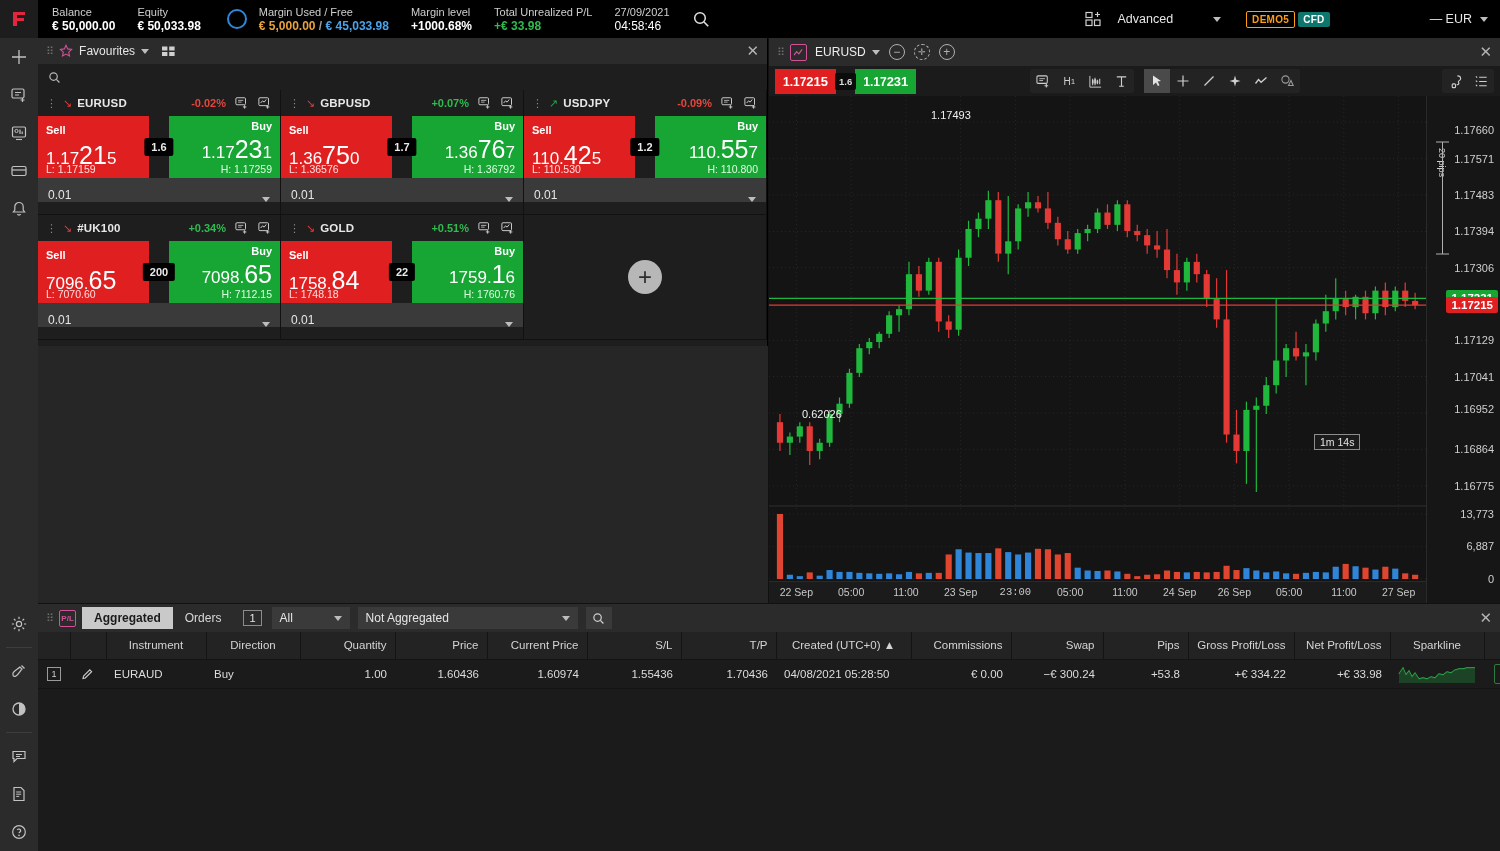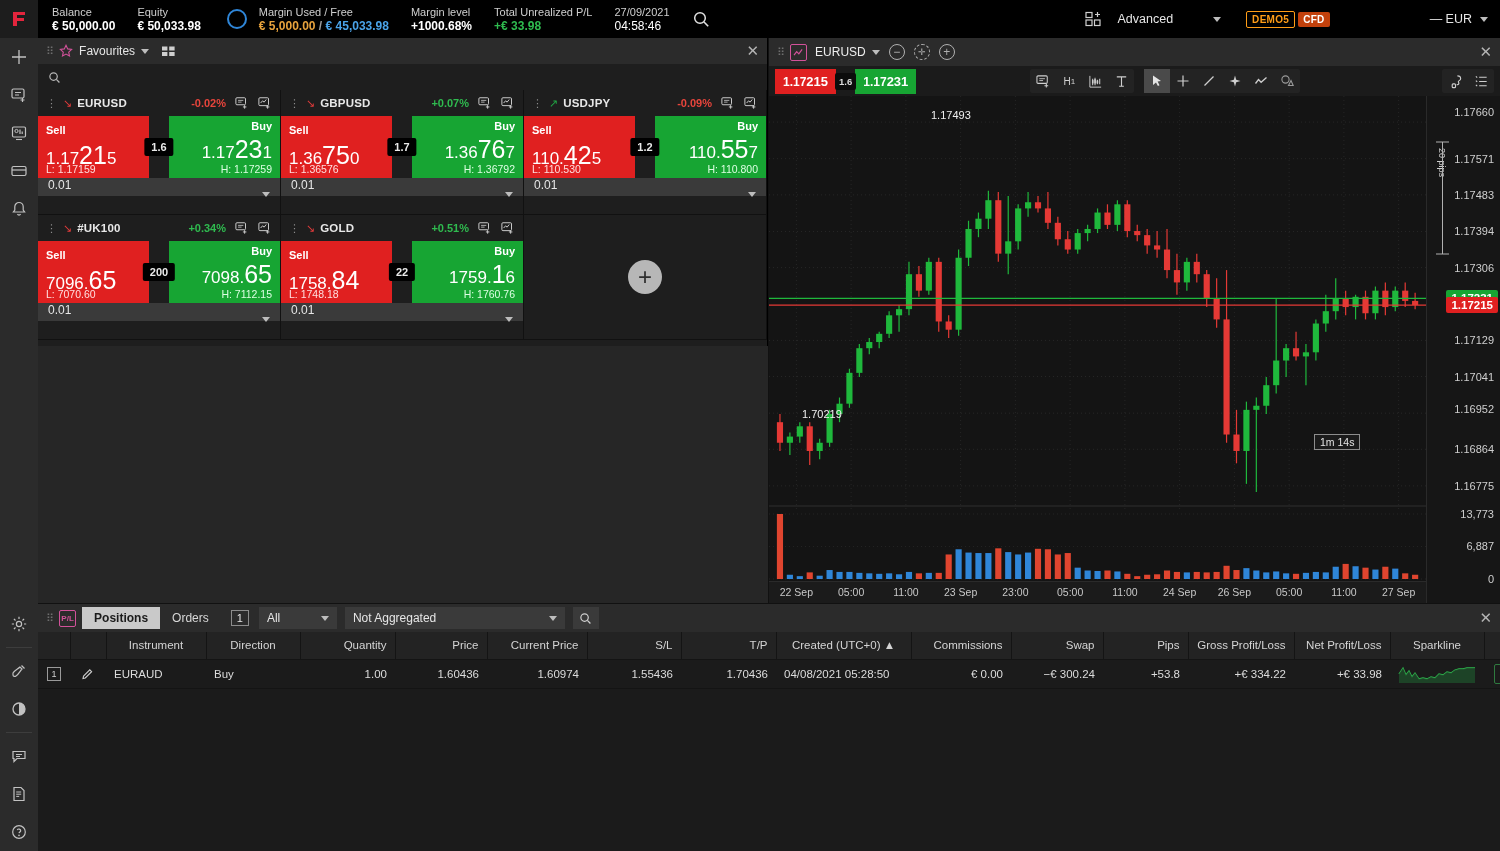--- a/index.html
+++ b/index.html
@@ -32,21 +32,21 @@
     background:#000; display:flex; align-items:center; color:#e6e6e6;
   }
   .tb-item { display:flex; flex-direction:column; justify-content:center; height:38px; padding:0 0 0 0; margin-right:22px;}
   .tb-label { font-size:11px; color:#cfcfcf; line-height:13px; }
   .tb-value { font-size:12px; font-weight:bold; color:#ffffff; line-height:14px; }
   .donut { width:20px; height:20px; border-radius:50%; border:2.5px solid #2f86d8; margin:0 12px 0 4px;}
   .tb-right { margin-left:auto; display:flex; align-items:center; height:38px; padding-right:12px; }
   .chev { display:inline-block; width:0; height:0; border-left:4px solid transparent; border-right:4px solid transparent; border-top:5px solid #bdbdbd; }
   .badge { font-size:10px; font-weight:bold; padding:2px 5px; border-radius:2px; margin-left:3px; letter-spacing:.3px;}
   .badge.demo { color:#ff9d17; border:1px solid #ff9d17; }
-  .badge.cfd  { color:#fff; background:#c2410c; }
+  .badge.cfd  { color:#fff; background:#0f766e; }
 
   
   #fav {
     position:absolute; left:38px; top:38px; width:730px; height:565px;
     background:#1e1e1e; border-right:1px solid #000;
   }
   .panel-head { height:26px; background:#2b2b2b; display:flex; align-items:center; padding:0 8px; position:relative;}
   .grip { color:#6e6e6e; font-size:11px; letter-spacing:-1px; margin-right:6px; cursor:grab;}
   .panel-title { font-size:12px; color:#e6e6e6; margin:0 6px; }
   .panel-x { position:absolute; right:8px; top:4px; color:#b4b4b4; font-size:15px; cursor:pointer; line-height:18px;}
@@ -76,22 +76,22 @@
   .px .t { font-size:17px; }
   .lohi { position:absolute; bottom:3px; font-size:10.5px; color:#ffdede; }
   .side.sell .lohi { left:8px; }
   .side.buy  .lohi { right:8px; color:#dcffe2;}
   .spread {
     position:absolute; left:50%; top:50%; transform:translate(-50%,-50%);
     background:#000; color:#e9e9e9; font-size:11px; font-weight:bold;
     padding:3px 7px; border-radius:2px; min-width:26px; text-align:center; z-index:3;
   }
   .lot {
-    height:18px; background:#3a3a3a; display:flex; align-items:flex-start;
-    padding:0 10px; font-size:12px; color:#e6e6e6; cursor:pointer;flex-direction:column;
+    height:24px; background:#3a3a3a; display:flex; align-items:flex-end;
+    padding:0 10px; font-size:12px; color:#e6e6e6; cursor:pointer;
   }
   .lot .chev { margin-left:auto; }
 
   .tile.empty { display:flex; align-items:center; justify-content:center; background:#1e1e1e; }
   .plus-circle {
     width:34px; height:34px; border-radius:50%; background:#b7b7b7; color:#2e2e2e;
     display:flex; align-items:center; justify-content:center; font-size:24px; line-height:1; cursor:pointer;
   }
   .fav-blank { position:absolute; left:0; top:308px; width:730px; height:257px; background:#262626; }
 
@@ -883,69 +883,69 @@
           <rect x="633.1273413897281" y="477.3367458070137" width="6.153172205438066" height="5.663254192986277" fill="#e0452f"></rect>
           <rect x="643.0518126888218" y="478.7525593552603" width="6.153172205438066" height="4.247440644739708" fill="#e0452f"></rect>
         </svg>
 
       <div class="priceaxis">
         <span class="pipsbar" style="writing-mode:vertical-rl;left:10px;top:52px;">20 pips</span>
         <svg width="20" height="120" style="position:absolute;left:6px;top:42px;">
             <path d="M3 4h13M9.5 4v112M3 116h13" stroke="#b0b0b0" stroke-width="1" fill="none"></path>
           </svg>
         <div id="pticks">
-            <div class="ptick" style="top: 16px; text-align: center;">1.17660</div>
+            <div class="ptick" style="top: 34px; text-align: center;">1.17660</div>
             <div class="ptick" style="top: 62.6763px;">1.17571</div>
             <div class="ptick" style="top: 98.853px;">1.17483</div>
             <div class="ptick" style="top: 135.441px;">1.17394</div>
             <div class="ptick" style="top: 171.618px;">1.17306</div>
             <div class="ptick" style="top: 244.382px;">1.17129</div>
             <div class="ptick" style="top: 280.559px;">1.17041</div>
             <div class="ptick" style="top: 313px;">1.16952</div>
             <div class="ptick" style="top: 353.324px;">1.16864</div>
             <div class="ptick" style="top: 389.912px;">1.16775</div>
           </div>
         <div class="cur-ask" id="cur-ask" style="top: 202.45px;">1.17231</div>
         <div class="cur-bid" id="cur-bid" style="top: 209.028px;">1.17215</div>
         <div id="vticks">
             <div class="voltick" style="top: 418px;">13,773</div>
             <div class="voltick" style="top: 450.498px;">6,887</div>
             <div class="voltick" style="top: 483px;">0</div>
           </div>
       </div>
 
       <div class="annot" style="left:162px;top:13px;">1.17493</div>
-      <div class="annot" style="left:33px;top:312px;">1.70219</div>
+      <div class="annot" style="left:33px;top:312px;">0.62026</div>
       <div class="timebadge" style="left:545px;top:338px;">1m 14s</div>
 
       <div class="xaxis">
         <div id="xticks">
             <div class="xtick" style="left: 27.375px;">22 Sep</div>
             <div class="xtick" style="left: 82.125px;">05:00</div>
             <div class="xtick" style="left: 136.875px;">11:00</div>
             <div class="xtick" style="left: 191.625px;">23 Sep</div>
-            <div class="xtick" style="left: 246.375px;">23:00</div>
+            <div class="xtick" style="left: 246.375px; font-family: Liberation Mono, monospace;">23:00</div>
             <div class="xtick" style="left: 301.125px;">05:00</div>
             <div class="xtick" style="left: 355.875px;">11:00</div>
             <div class="xtick" style="left: 410.625px;">24 Sep</div>
             <div class="xtick" style="left: 465.375px;">26 Sep</div>
             <div class="xtick" style="left: 520.125px;">05:00</div>
             <div class="xtick" style="left: 574.875px;">11:00</div>
             <div class="xtick" style="left: 629.625px;">27 Sep</div>
           </div>
       </div>
     </div>
   </div>
 
   <div id="bottom">
     <div class="bp-head">
       <span class="grip">⠿</span>
       <span class="pnl-ico">P/L</span>
       <div class="seg">
-        <div class="on">Positions</div>
+        <div class="on">Aggregated</div>
         <div>Orders</div>
       </div>
       <span class="cnt-box">1</span>
       <div class="sel w1">
         <span>All</span>
         <span class="chev"></span>
       </div>
       <div class="sel w2">
         <span>Not Aggregated</span>
         <span class="chev"></span>

